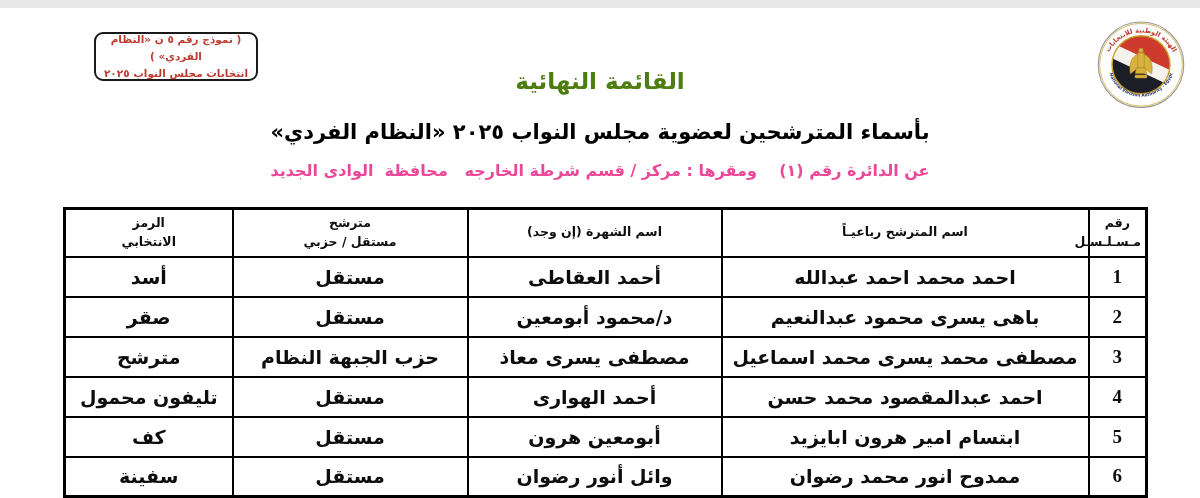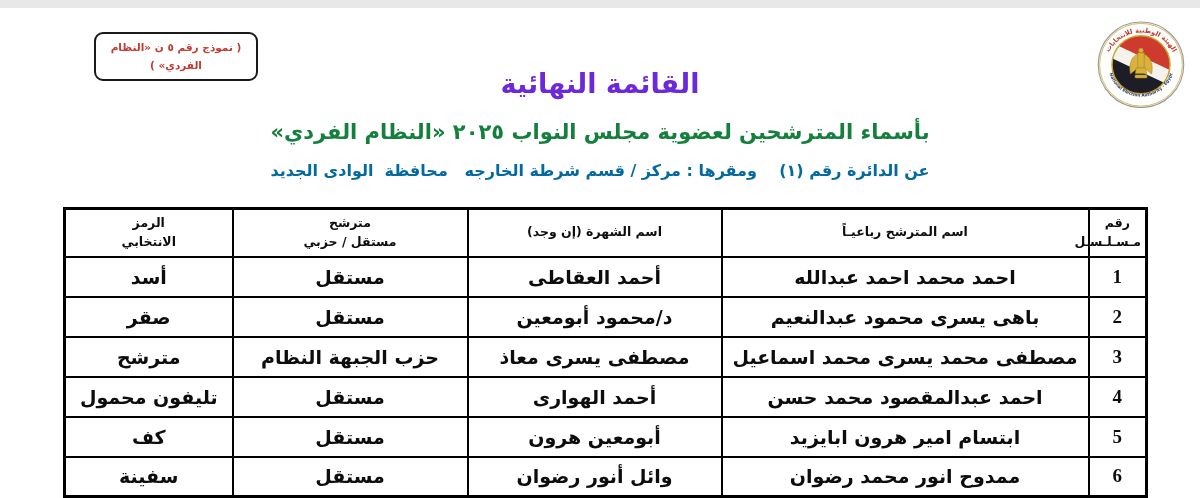--- a/index.html
+++ b/index.html
@@ -16,31 +16,31 @@
     display: flex; flex-direction: column; align-items: center; justify-content: center;
     direction: rtl; text-align: center;
     color: #be3c32; font-weight: bold; font-size: 10.5px; line-height: 1.65;
   }
   
   .logo { position: absolute; right: 13px; top: 8px; width: 92px; height: 92px; }
   
   .title {
     position: absolute; top: 60px; left: 0; width: 100%;
     direction: rtl; text-align: center;
-    color: #6d28d9; font-weight: bold; font-size: 27px; letter-spacing: .5px;
+    color: #4d7c0f; font-weight: bold; font-size: 23px; letter-spacing: .5px;
   }
   .subtitle {
     position: absolute; top: 112px; left: 0; width: 100%;
     direction: rtl; text-align: center;
-    font-weight: bold; font-size: 21px; color: #15803d;
+    font-weight: bold; font-size: 21px; color: #000000;
   }
   .district {
     position: absolute; top: 153px; left: 0; width: 100%;
     direction: rtl; text-align: center;
-    font-weight: bold; font-size: 16px; color: #0369a1;
+    font-weight: bold; font-size: 16px; color: #ec4899;
   }
   
   .tbl-wrap { position: absolute; left: 63px; top: 199px; width: 1082px; }
   table.candidates {
     width: 1082px; table-layout: fixed; direction: rtl;
     border-collapse: collapse; border: 3px solid #000;
   }
   table.candidates th, table.candidates td {
     border: 2px solid #000; text-align: center; vertical-align: middle;
     font-weight: bold; color: #0d0d0d; padding: 2px 4px;
@@ -54,20 +54,21 @@
     background: #cdcdcd;
   }
 </style>
 </head>
 <body>
 
 <div class="page">
 
   <div class="form-ref">
     <span>( نموذج رقم ٥ ن «النظام الفردي» )</span>
+    <span>انتخابات مجلس النواب ٢٠٢٥</span>
   </div>
 
   <div class="logo">
     <svg viewBox="0 0 100 100" width="92" height="92">
       <defs>
         <clipPath id="discClip">
             <circle cx="50" cy="53" r="31.5"></circle>
           </clipPath>
         <path id="topArc" d="M 11,57 A 39,39 0 0 1 89,57"></path>
         <path id="botArc" d="M 15.5,62 A 36,36 0 0 0 84.5,62"></path>

